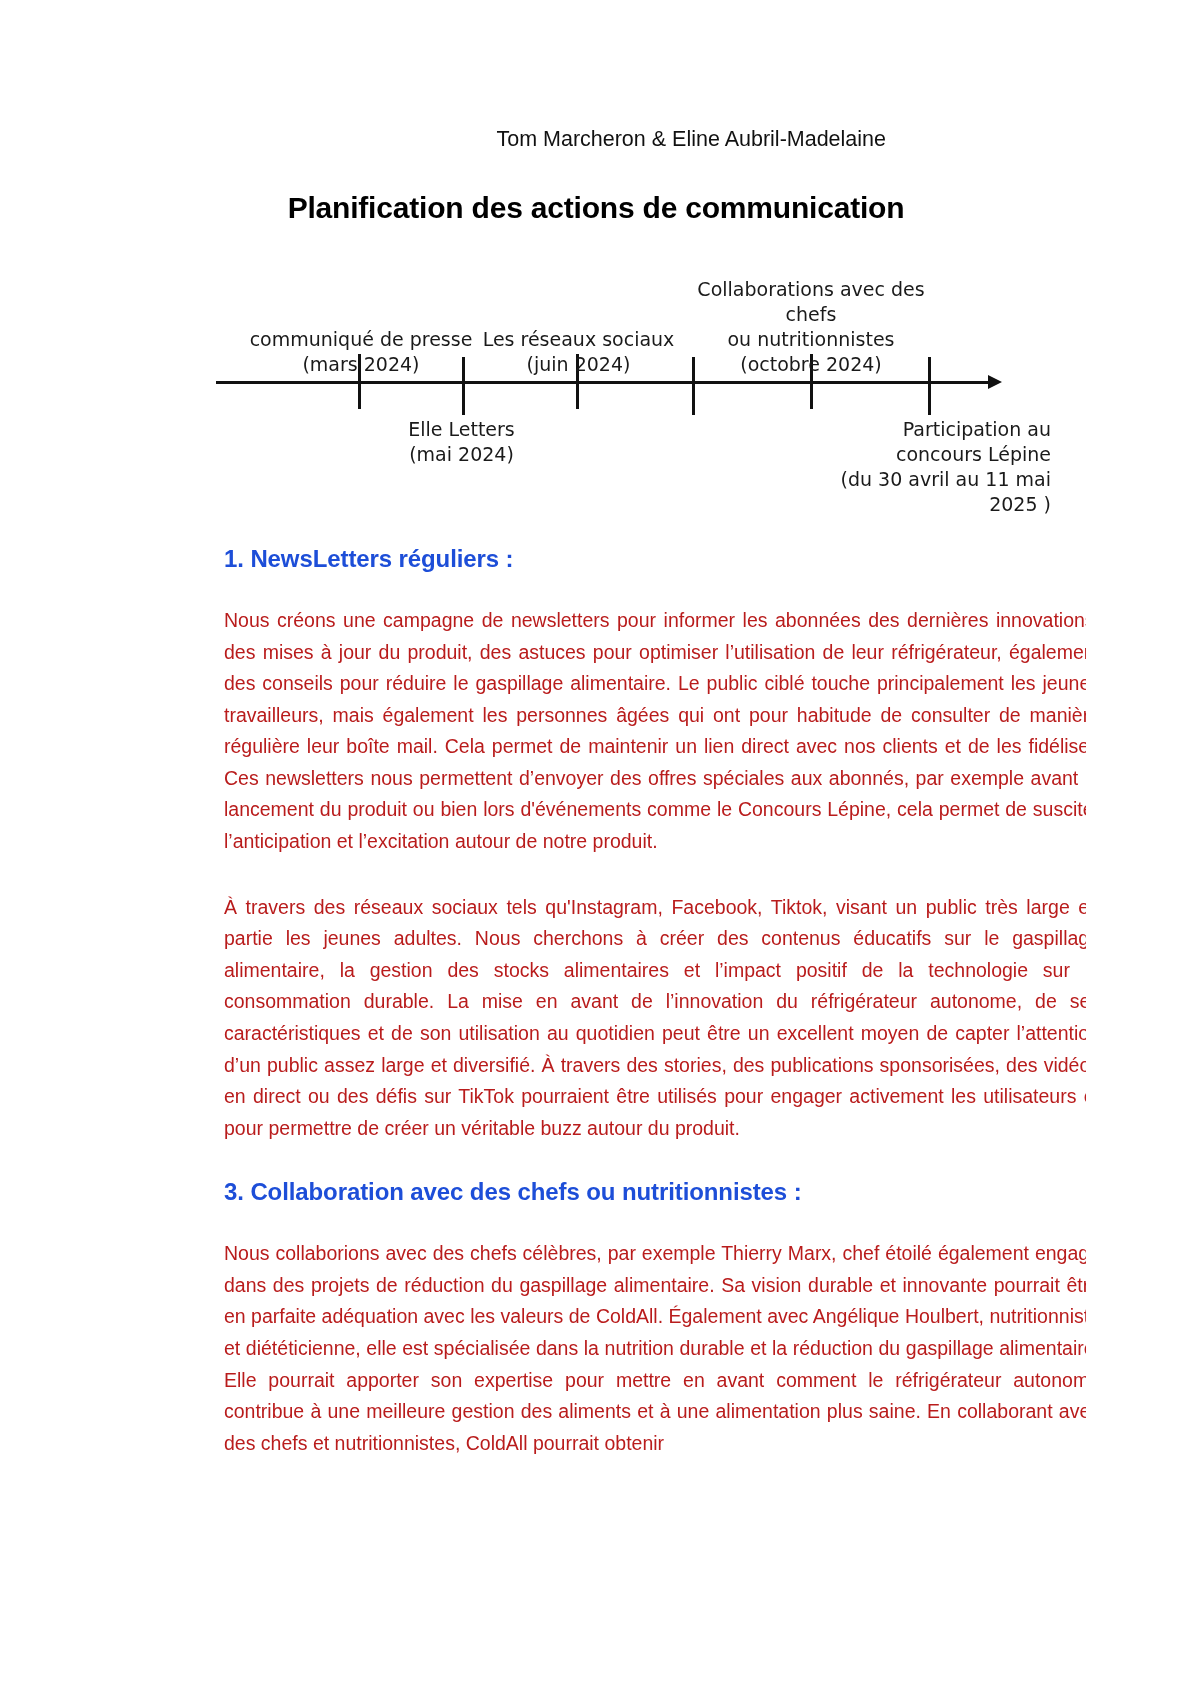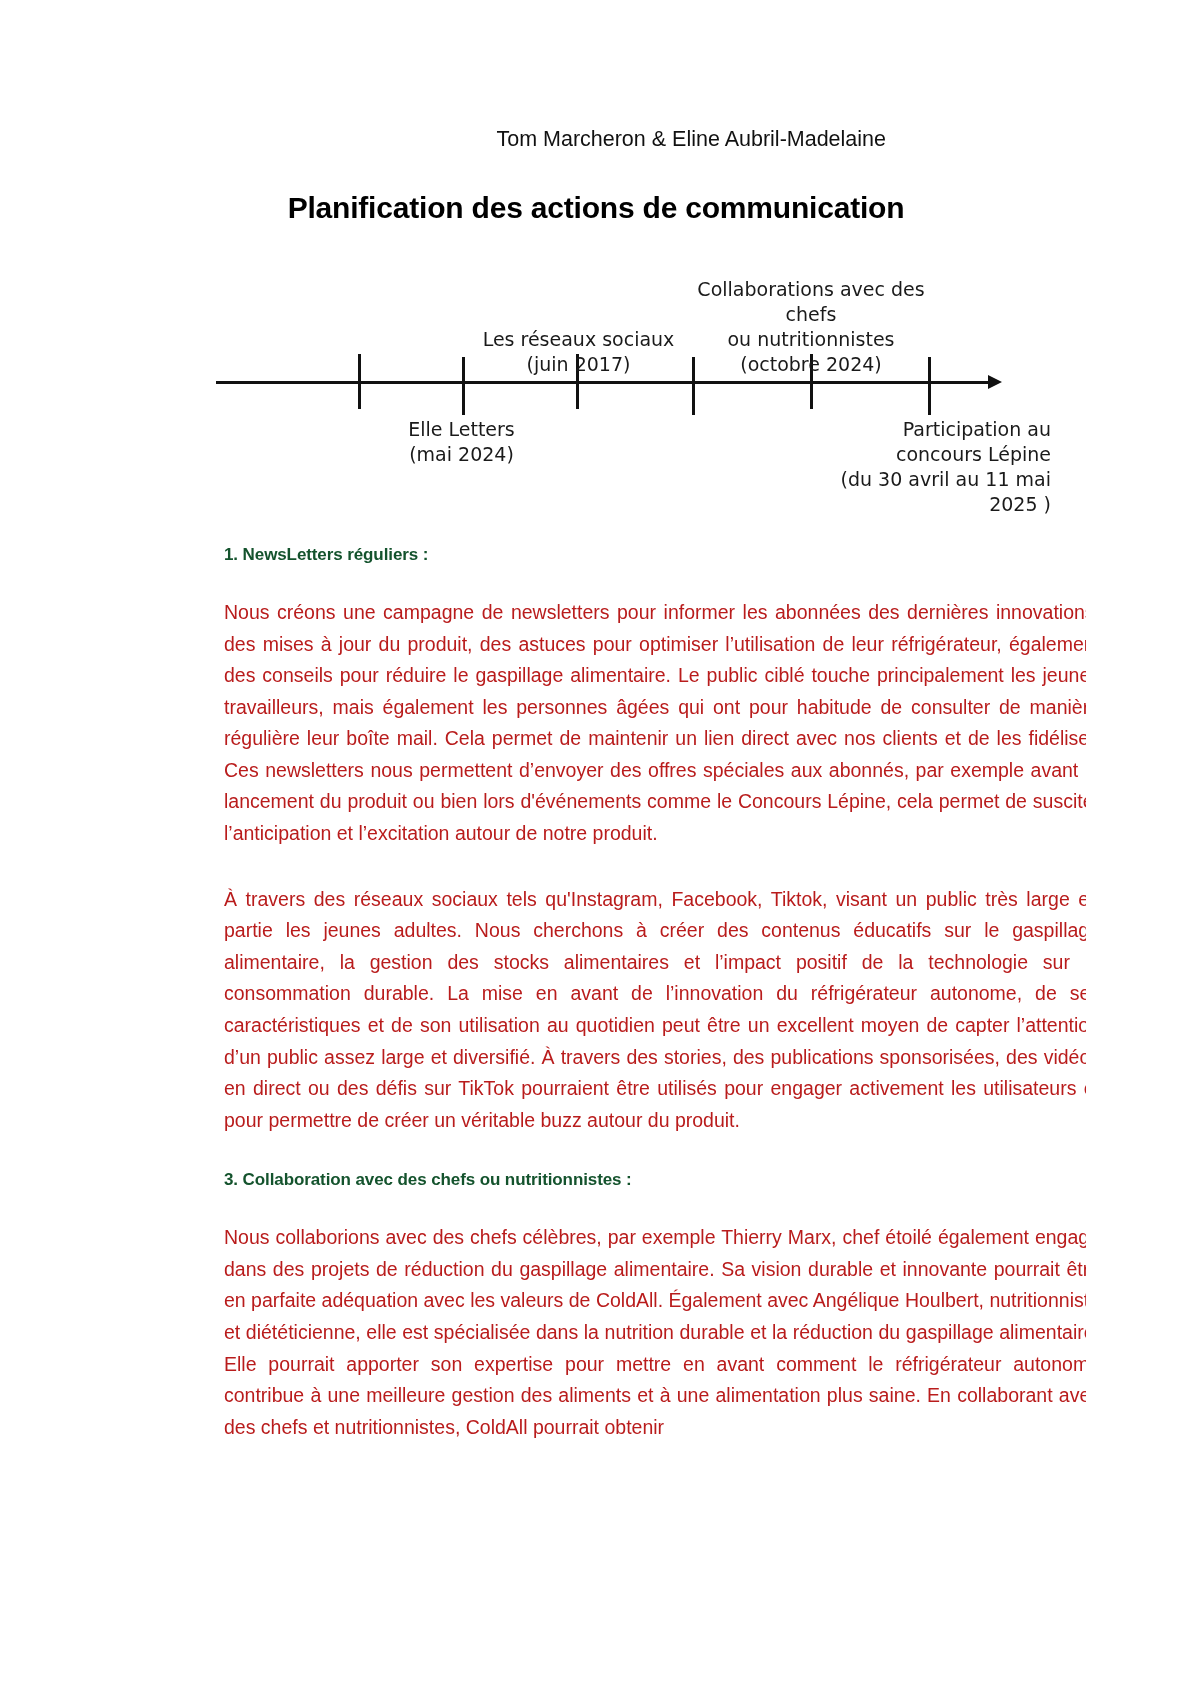--- a/index.html
+++ b/index.html
@@ -109,25 +109,25 @@
   }
 
   
   .content {
     position: absolute;
     top: 545px;
     left: 118px;
     width: 876px;
   }
   h2.section-heading {
-    font-size: 17px;
+    font-size: 24px;
     font-weight: bold;
     margin: 0 0 0 0;
     padding: 0;
-    color: #14532d;
+    color: #1d4ed8;
     letter-spacing: -0.1px;
   }
   p.body-text {
     font-size: 19.5px;
     line-height: 1.62;
     text-align: justify;
     margin: 32px 0 0 0;
     padding: 0;
     color: #b91c1c;
     hyphens: none;
@@ -151,24 +151,28 @@
       <div class="tl-axis-line"></div>
       <div class="tl-arrowhead"></div>
 
       <div class="tl-tick up" style="left:152px;"></div>
       <div class="tl-tick down" style="left:256px;"></div>
       <div class="tl-tick up" style="left:370px;"></div>
       <div class="tl-tick down" style="left:486px;"></div>
       <div class="tl-tick up" style="left:604px;"></div>
       <div class="tl-tick down" style="left:722px;"></div>
 
+      <div class="tl-label above" style="left:40px; width:230px;">
+        <div>communiqué de presse</div>
+        <div>(mars 2024)</div>
+      </div>
 
       <div class="tl-label above" style="left:265px; width:215px;">
         <div>Les réseaux sociaux</div>
-        <div>(juin 2017)</div>
+        <div>(juin 2024)</div>
       </div>
 
       <div class="tl-label above" style="left:485px; width:240px;">
         <div>Collaborations avec des chefs</div>
         <div>ou nutritionnistes</div>
         <div>(octobre 2024)</div>
       </div>
 
       <div class="tl-label below" style="left:153px; width:205px;">
         <div>Elle Letters</div>

